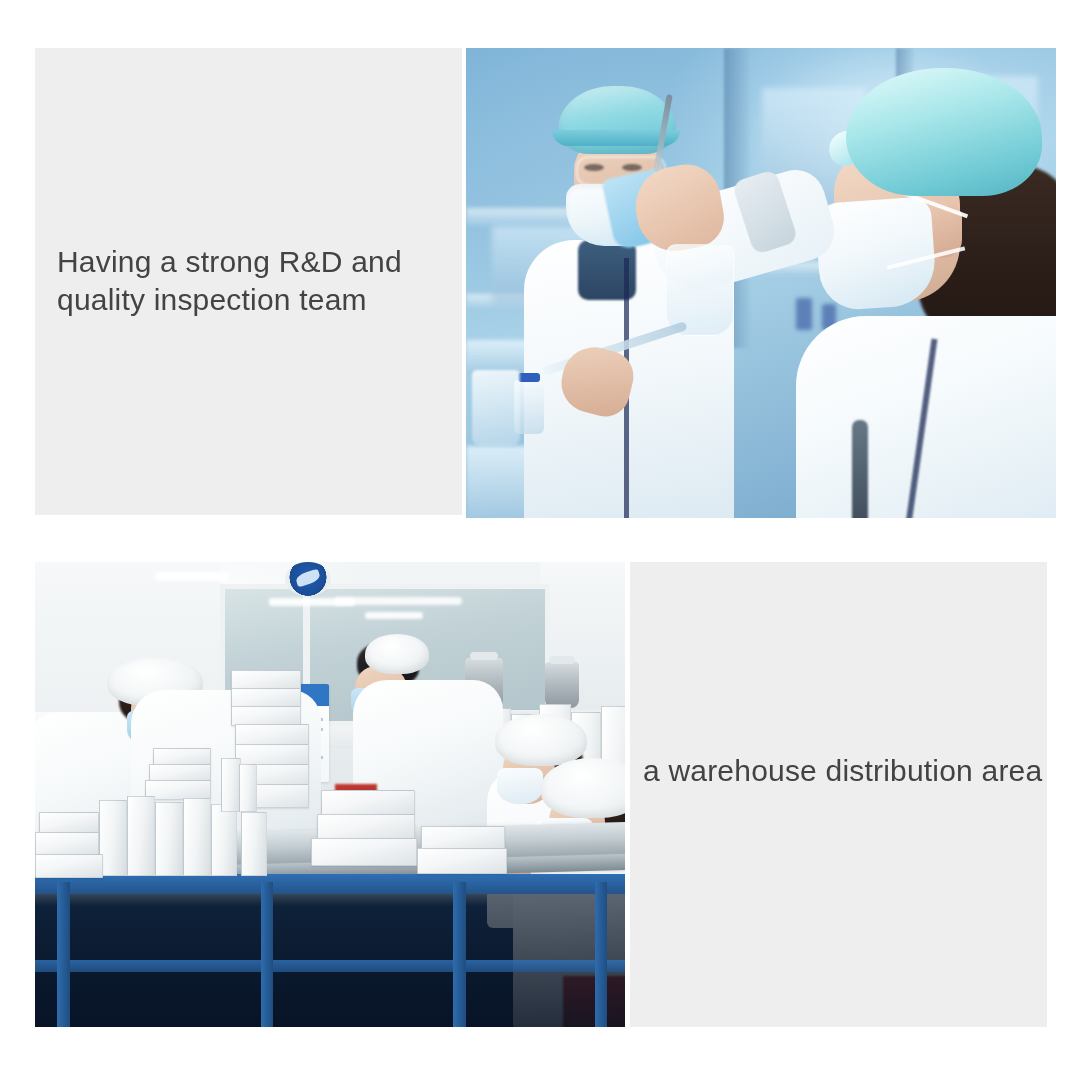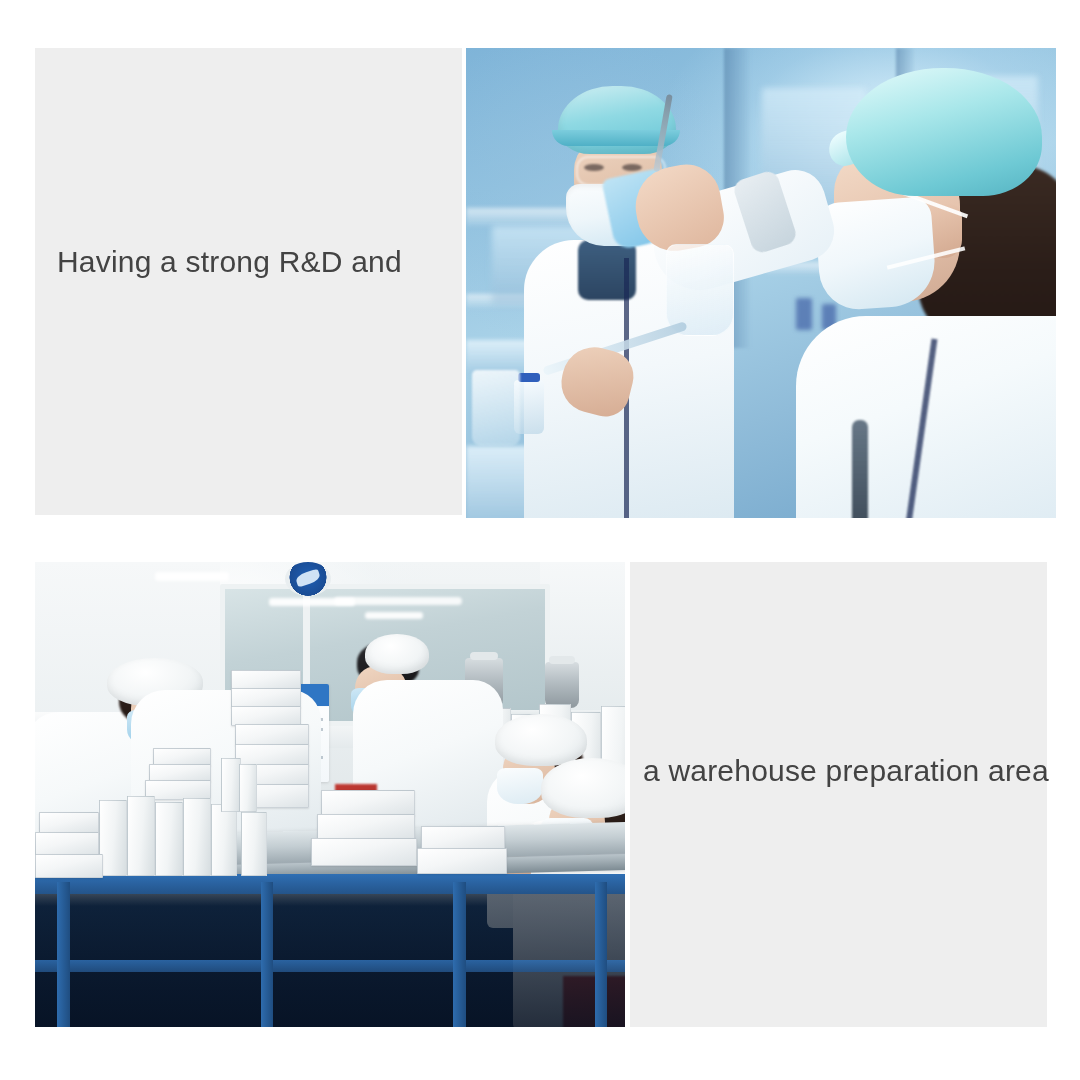--- a/index.html
+++ b/index.html
@@ -455,20 +455,21 @@
   <div class="flask"></div>
   <div class="pipette"></div>
   <div class="handD"></div>
   <div class="vialE"></div>
   <div class="beakerF"></div>
   <div class="poleG"></div>
 </div>
 
 <div class="caption" id="top-caption">
   <div>Having a strong R&amp;D and</div>
+  <div>quality inspection team</div>
 </div>
 
 <div class="photo" id="bottom-photo">
   <div class="room-bg"></div>
 
   <div class="wall-panel" style="left:0px;   top:0px;   width:185px; height:268px;"></div>
   <div class="wall-panel" style="left:505px; top:0px;   width:95px;  height:150px;"></div>
   <div class="wall-panel" style="left:0px;   top:150px; width:600px; height:36px; background:linear-gradient(180deg,#fbfcfc,#e4eaec);"></div>
   <div class="window"></div>
   <div class="window-mullion"></div>
@@ -566,14 +567,14 @@
   <div class="box" style="left:0px;   top:270px; width:62px; height:22px;"></div>
   <div class="box" style="left:0px;   top:292px; width:66px; height:22px;"></div>
 
   <div class="box-tall" style="left:186px; top:196px; width:18px; height:52px;"></div>
   <div class="box-tall" style="left:204px; top:202px; width:16px; height:46px;"></div>
 </div>
 
 <div class="panel" id="bottom-panel"></div>
 
 <div class="caption" id="bottom-caption">
-  <div>a warehouse preparation area</div>
+  <div>a warehouse distribution area</div>
 </div>
 
 </body></html>

